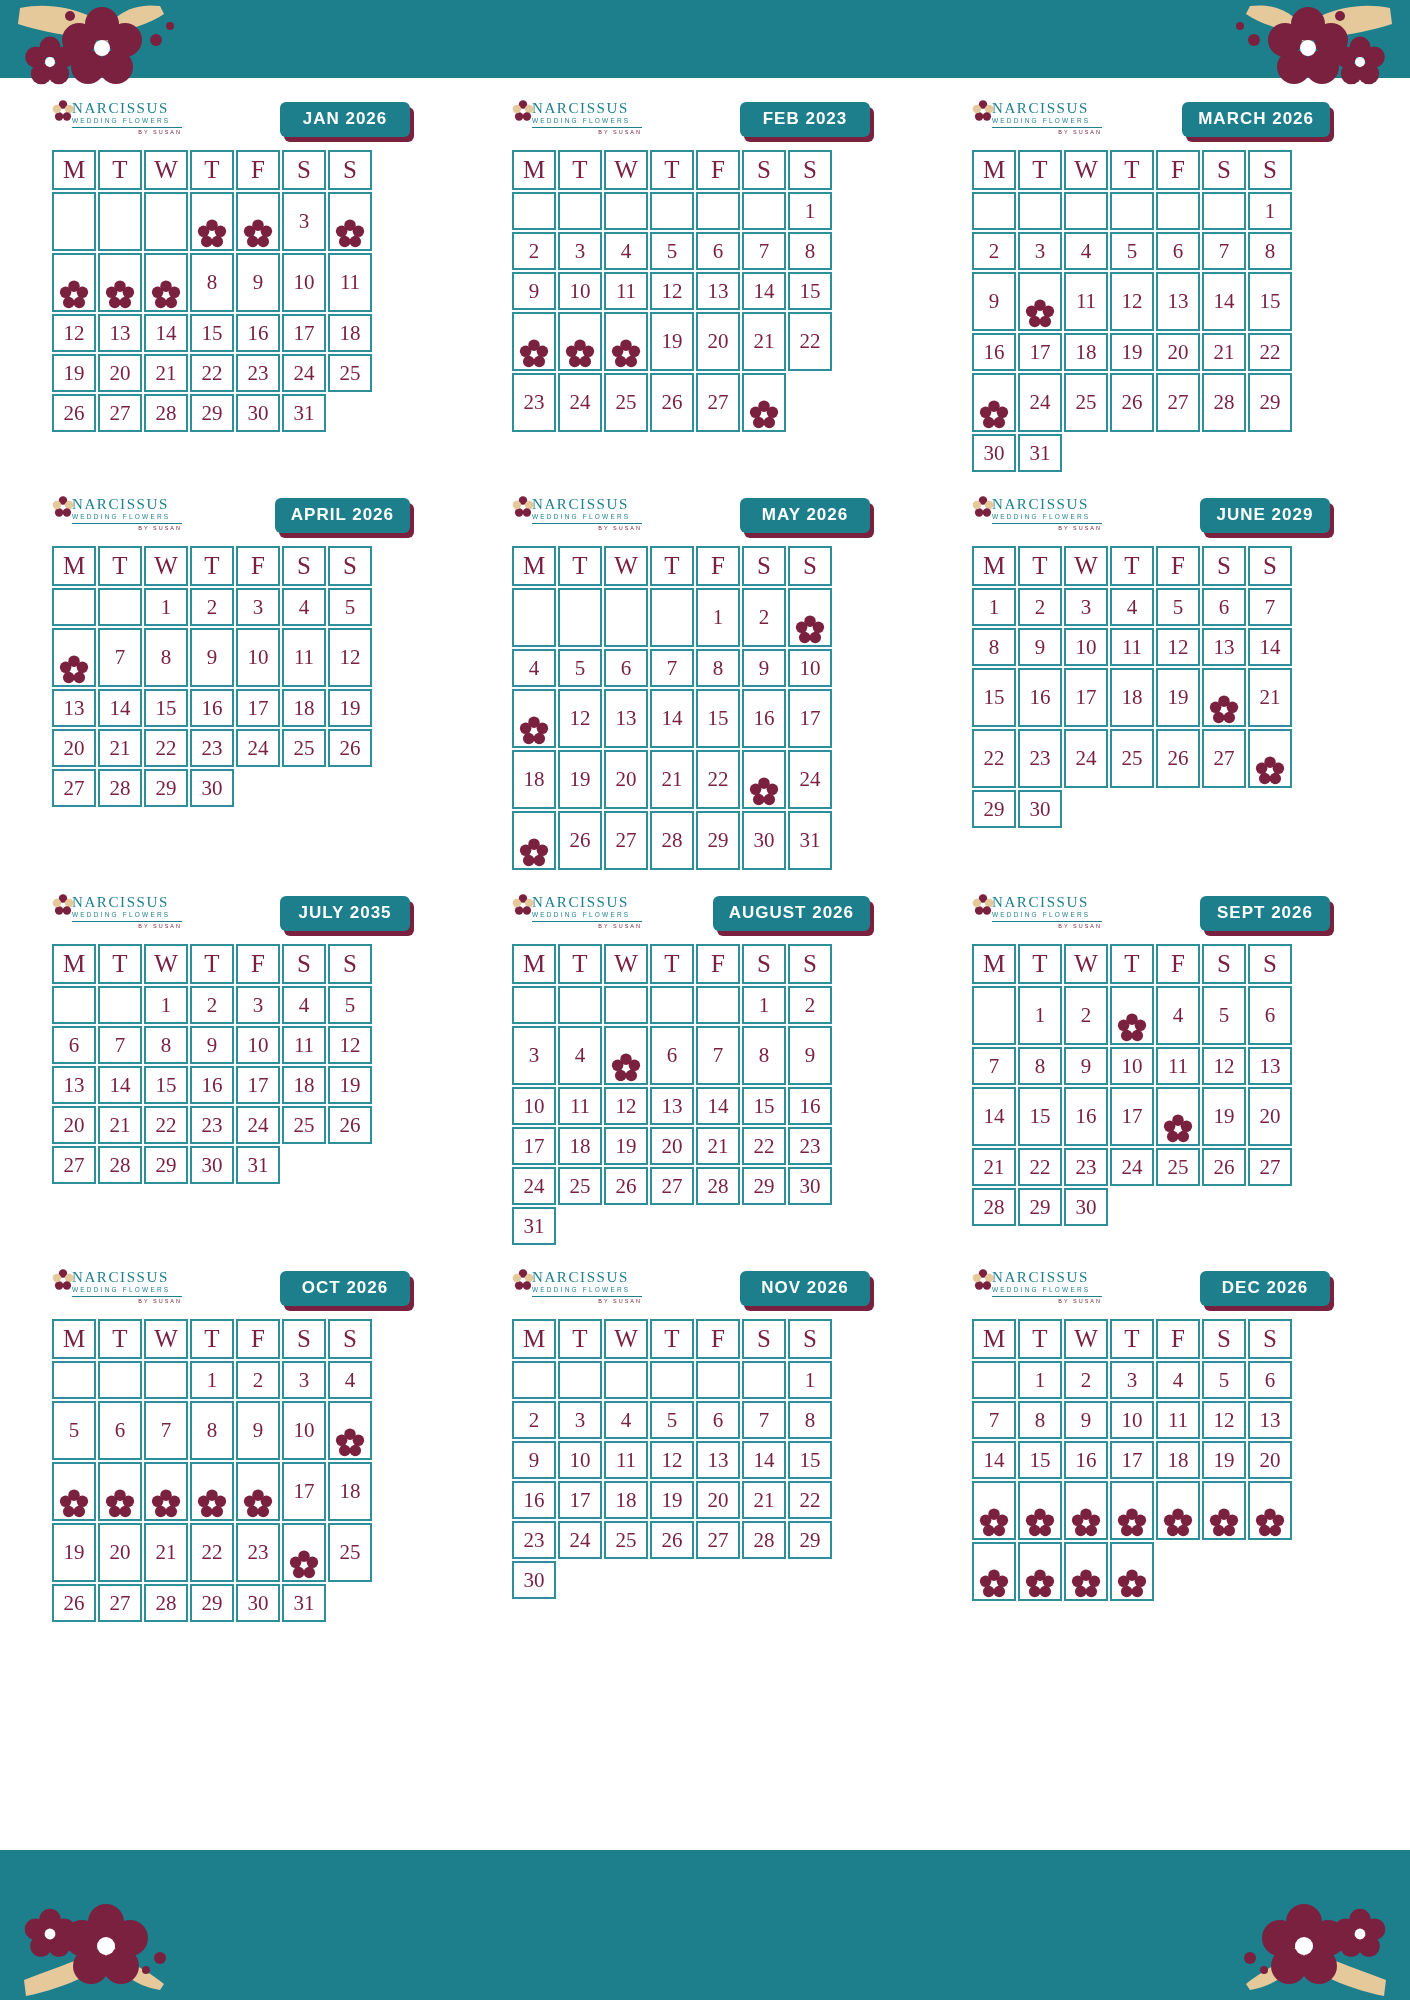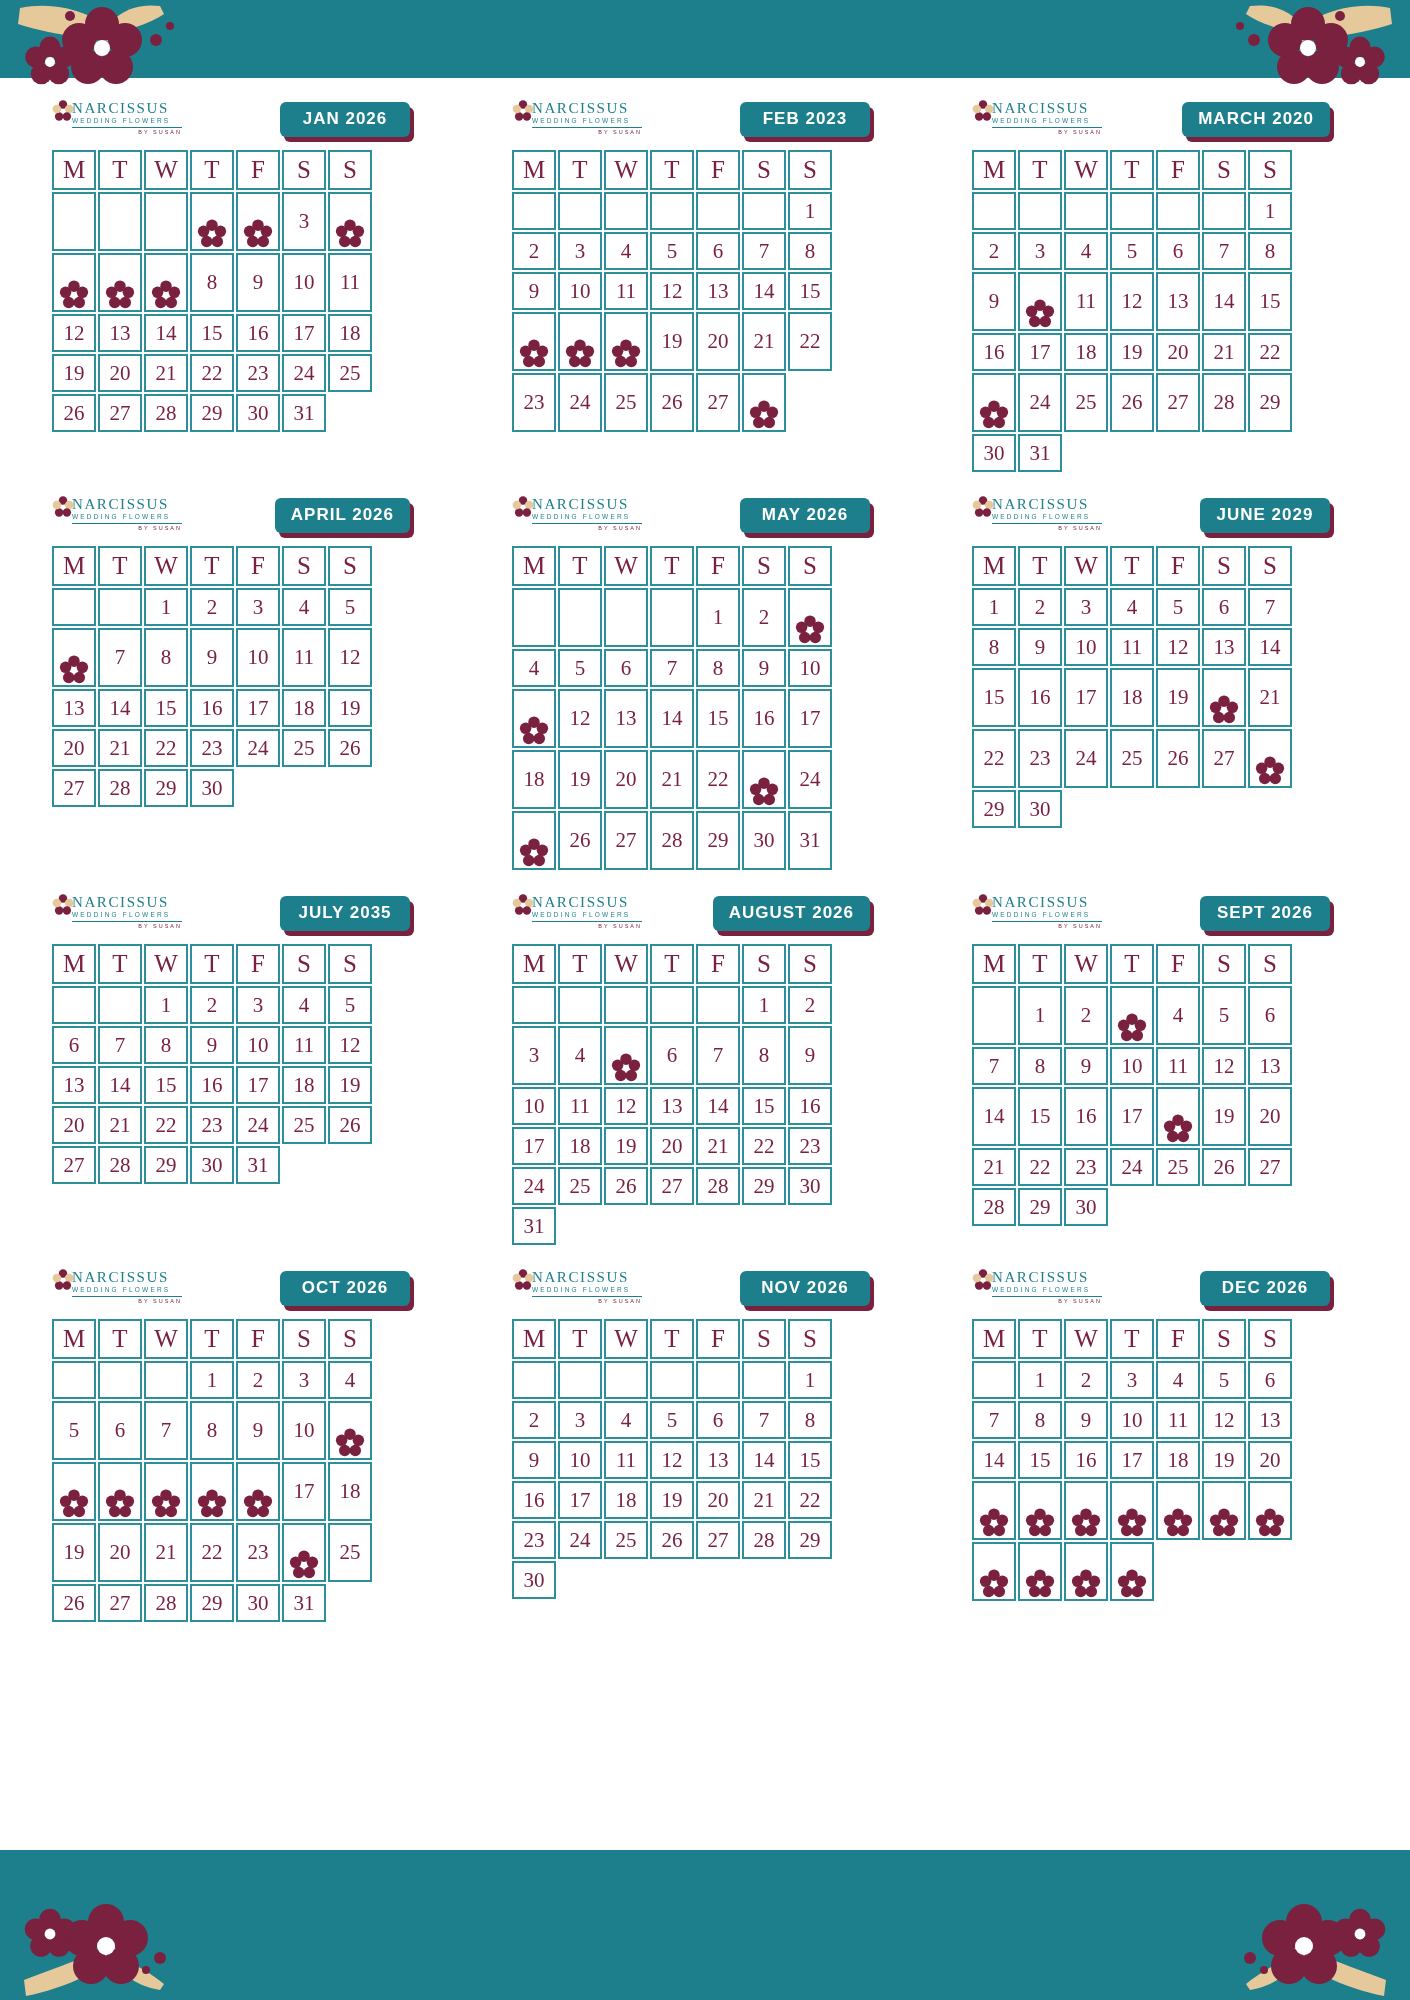--- a/index.html
+++ b/index.html
@@ -536,21 +536,21 @@
               </svg></span>
             <div class="logo-text">
               <div class="logo-name">NARCISSUS</div>
               <div class="logo-sub">WEDDING FLOWERS</div>
               <div class="logo-rule"></div>
               <div class="logo-by">BY SUSAN</div>
             </div>
           </div>
           <div class="month-title-wrap">
             <div class="month-title-shadow"></div>
-            <div class="month-title">MARCH 2020</div>
+            <div class="month-title">MARCH 2026</div>
           </div>
         </div>
         <div class="cal-wrap">
           <table class="cal">
             <thead>
               <tr>
                 <th>M</th>
                 <th>T</th>
                 <th>W</th>
                 <th>T</th>

